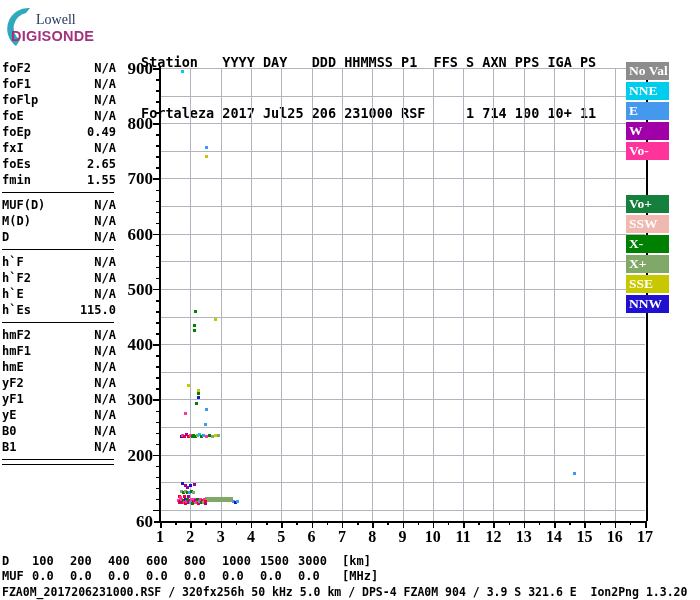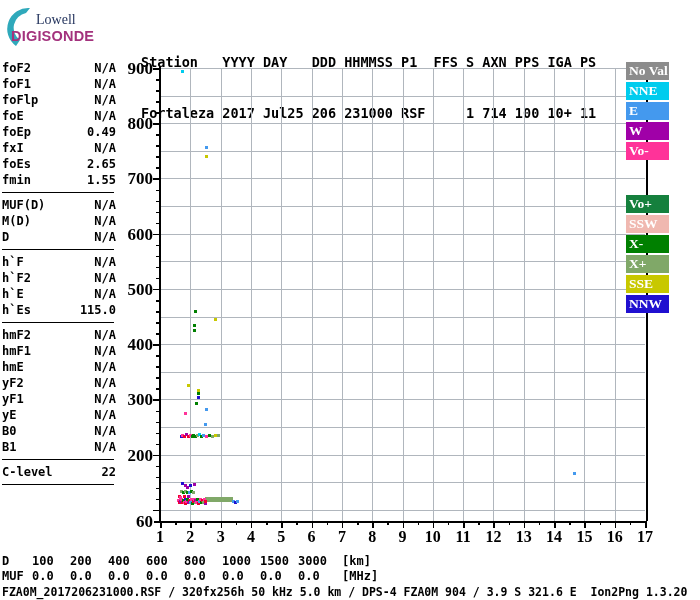--- a/index.html
+++ b/index.html
@@ -158,24 +158,20 @@
     </div>
     <div class="sb-row">
       <div>B0</div>
       <div>N/A</div>
     </div>
     <div class="sb-row">
       <div>B1</div>
       <div>N/A</div>
     </div>
     <div class="sb-div"></div>
-    <div class="sb-row">
-      <div>C-level</div>
-      <div>22</div>
-    </div>
     <div class="sb-div"></div>
     <div class="sb-footer">
     </div>
   </div>
 
 <div class="plot" id="plot">
     <div class="gridline-h" style="top: 441.951px;"></div>
     <div class="gridline-h" style="top: 414.329px;"></div>
     <div class="gridline-h" style="top: 386.707px;"></div>
     <div class="gridline-h" style="top: 359.085px;"></div>

